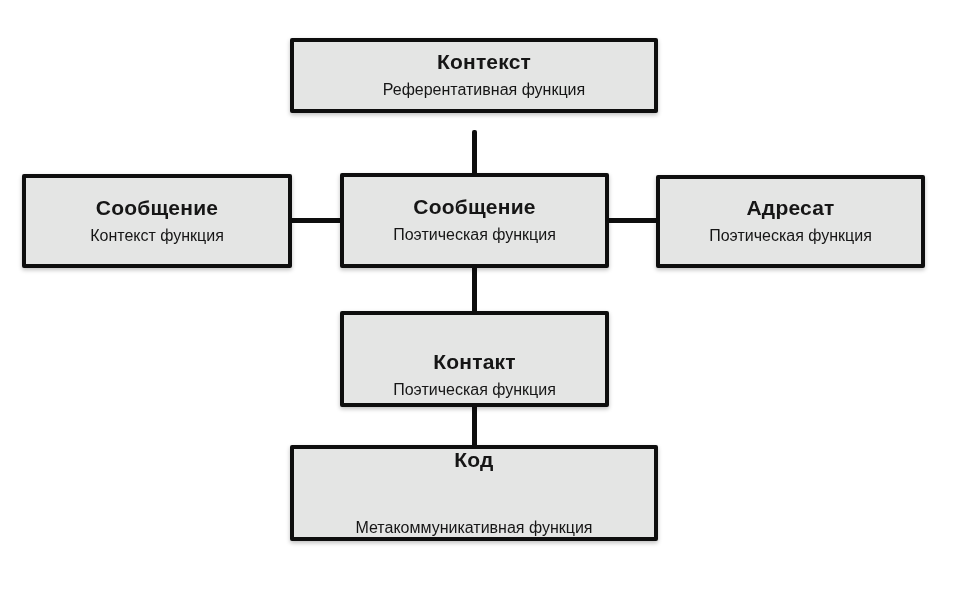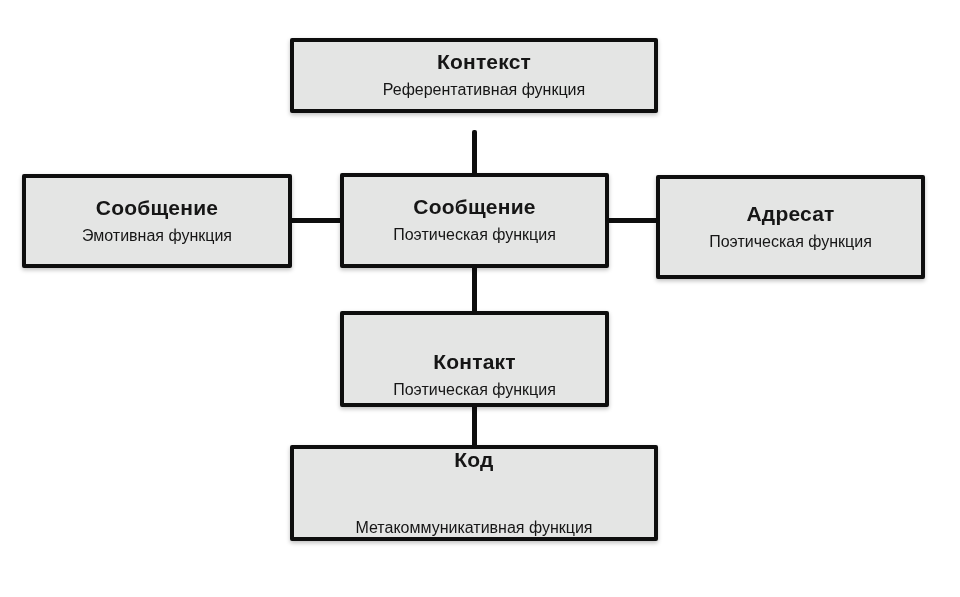--- a/index.html
+++ b/index.html
@@ -44,21 +44,21 @@
   .connector {
     position: absolute;
     background: #0e0e0e;
     border-radius: 2px;
     z-index: 1;
   }
   
   #node-context   { left: 290px; top: 38px;  width: 368px; height: 75px; padding-left: 20px; }
   #node-addresser { left: 22px;  top: 174px; width: 270px; height: 94px; }
   #node-message   { left: 340px; top: 173px; width: 269px; height: 95px; }
-  #node-addressee { left: 656px; top: 175px; width: 269px; height: 104px; align-items: center; }
+  #node-addressee { left: 656px; top: 175px; width: 269px; height: 93px; align-items: center; }
   #node-contact   { left: 340px; top: 311px; width: 269px; height: 96px; justify-content: flex-end; }
   #node-code      { left: 290px; top: 445px; width: 368px; height: 96px; gap: 40px; }
   
   #conn-context-message   { left: 472px; top: 130px; width: 5px;  height: 46px; }
   #conn-addresser-message { left: 290px; top: 218px; width: 53px; height: 5px; }
   #conn-message-addressee { left: 607px; top: 218px; width: 52px; height: 5px; }
   #conn-message-contact   { left: 472px; top: 266px; width: 5px;  height: 48px; }
   #conn-contact-code      { left: 472px; top: 405px; width: 5px;  height: 43px; }
 </style>
 </head>
@@ -72,21 +72,21 @@
   <div class="connector" id="conn-message-contact"></div>
   <div class="connector" id="conn-contact-code"></div>
 
   <div class="node" id="node-context">
     <div class="title">Контекст</div>
     <div class="subtitle">Референтативная функция</div>
   </div>
 
   <div class="node" id="node-addresser">
     <div class="title">Сообщение</div>
-    <div class="subtitle">Эмотивная функция</div>
+    <div class="subtitle">Контекст функция</div>
   </div>
 
   <div class="node" id="node-message">
     <div class="title">Сообщение</div>
     <div class="subtitle">Поэтическая функция</div>
   </div>
 
   <div class="node" id="node-addressee">
     <div class="title">Адресат</div>
     <div class="subtitle">Поэтическая функция</div>

